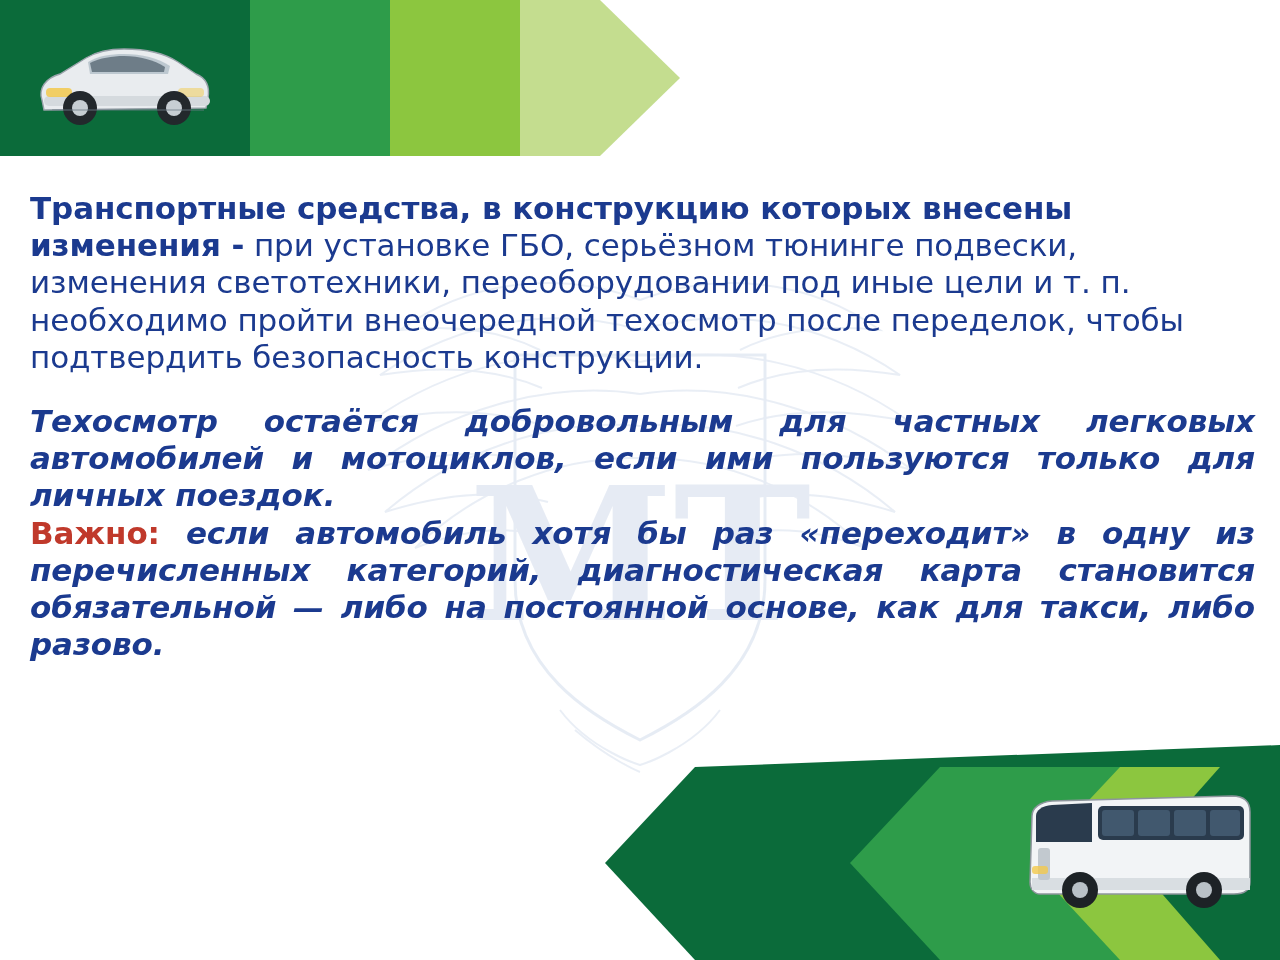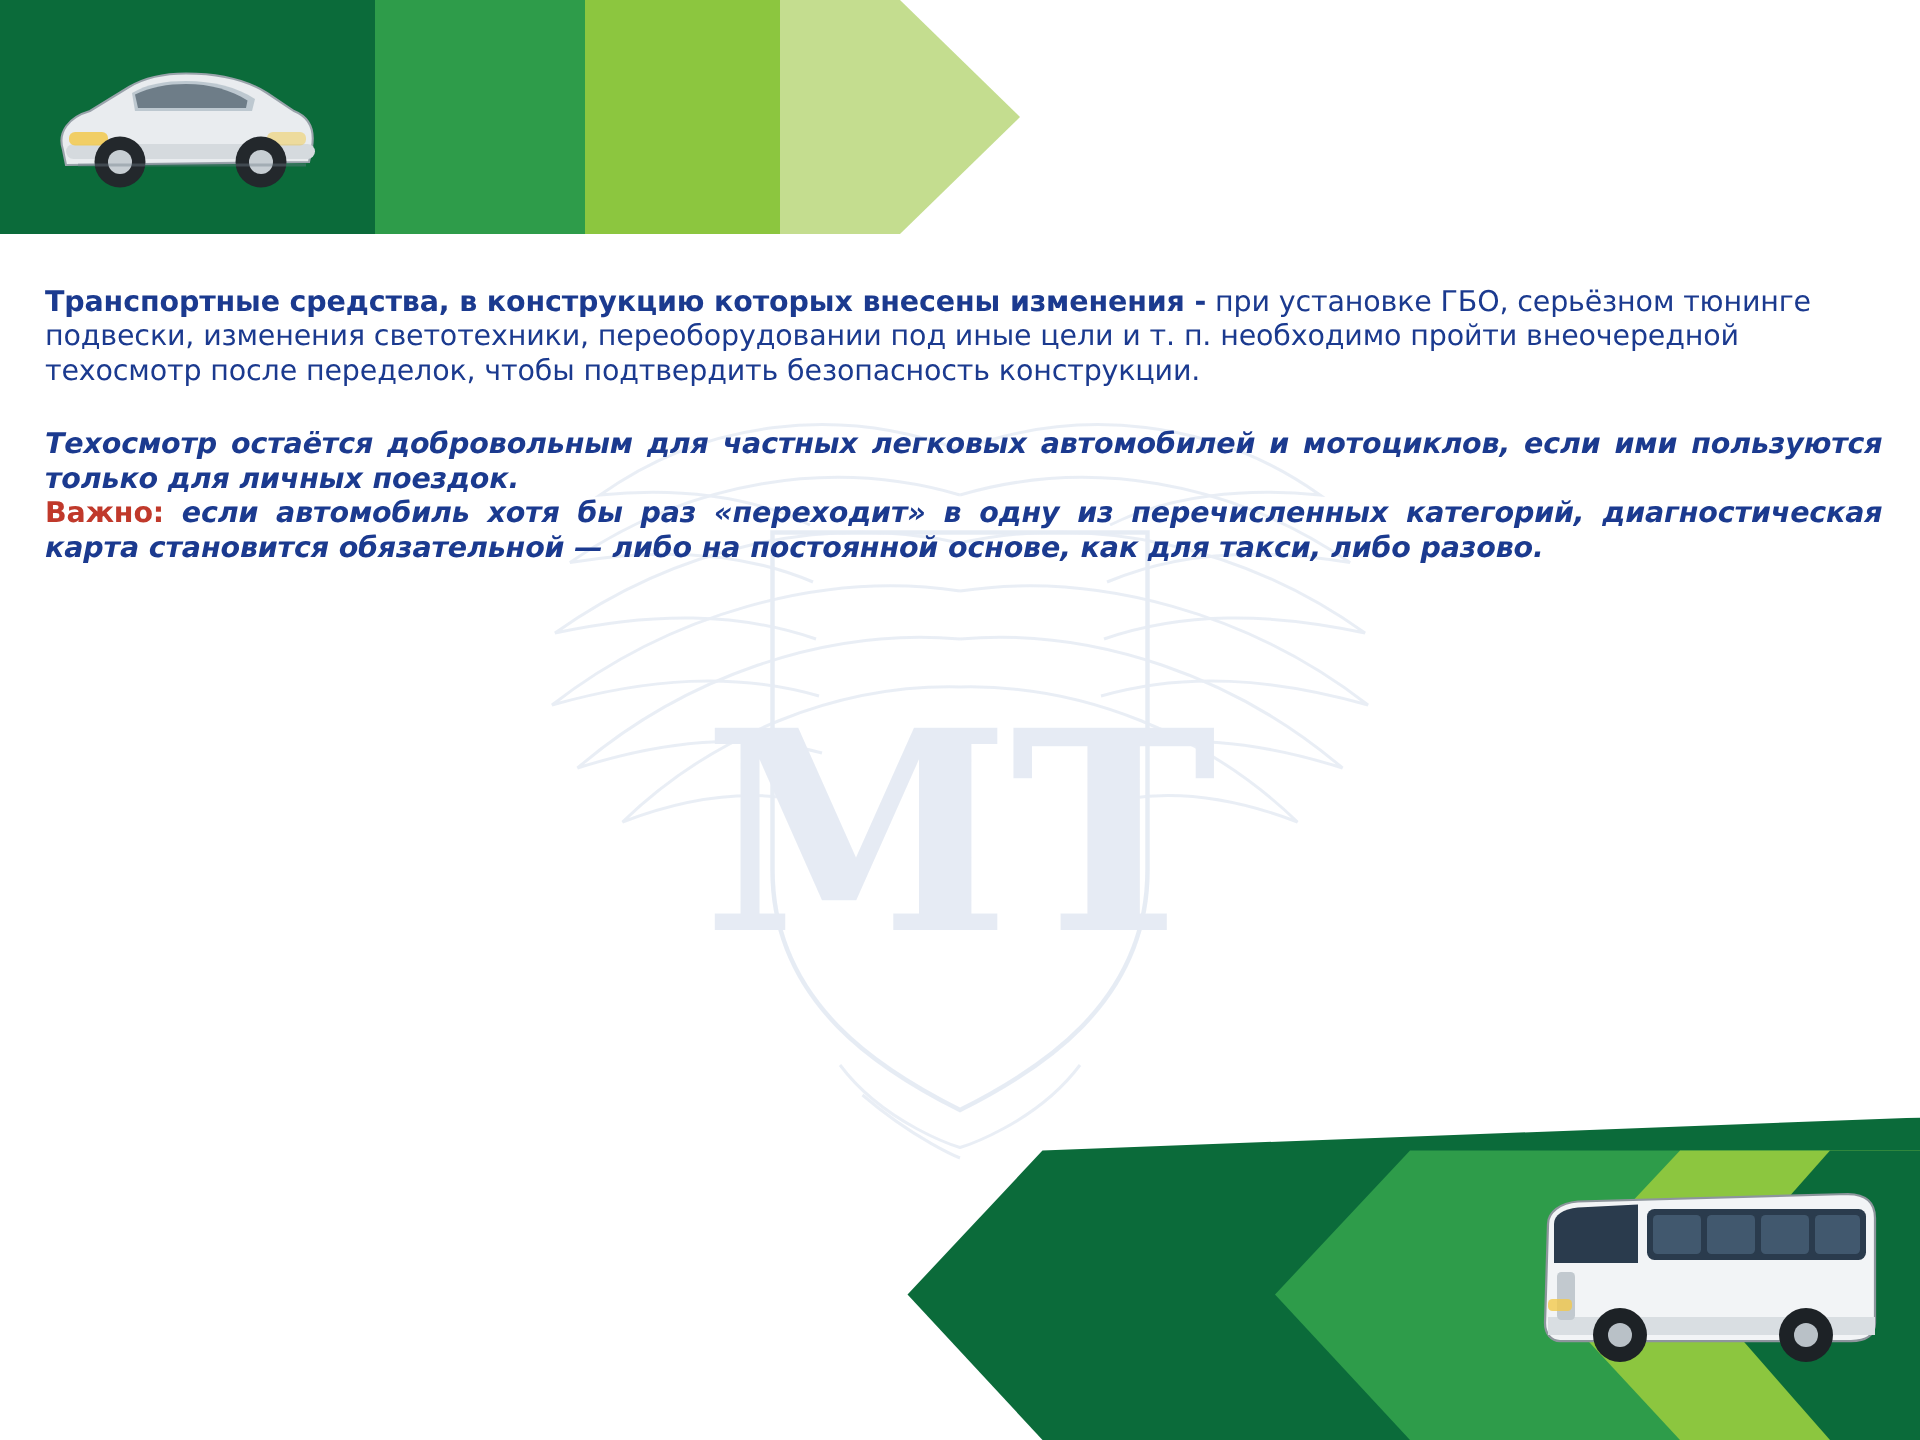--- a/index.html
+++ b/index.html
@@ -73,21 +73,21 @@
   
   .content {
     position: absolute;
     left: 30px;
     top: 190px;
     width: 1225px;
   }
   p {
     margin: 0;
     color: #1b3a8f;
-    font-size: 19px;
+    font-size: 31px;
     line-height: 1.20;
     letter-spacing: -0.1px;
   }
   .para {
     margin-bottom: 27px;
   }
   .para.justify {
     text-align: justify;
   }
   .lead {

